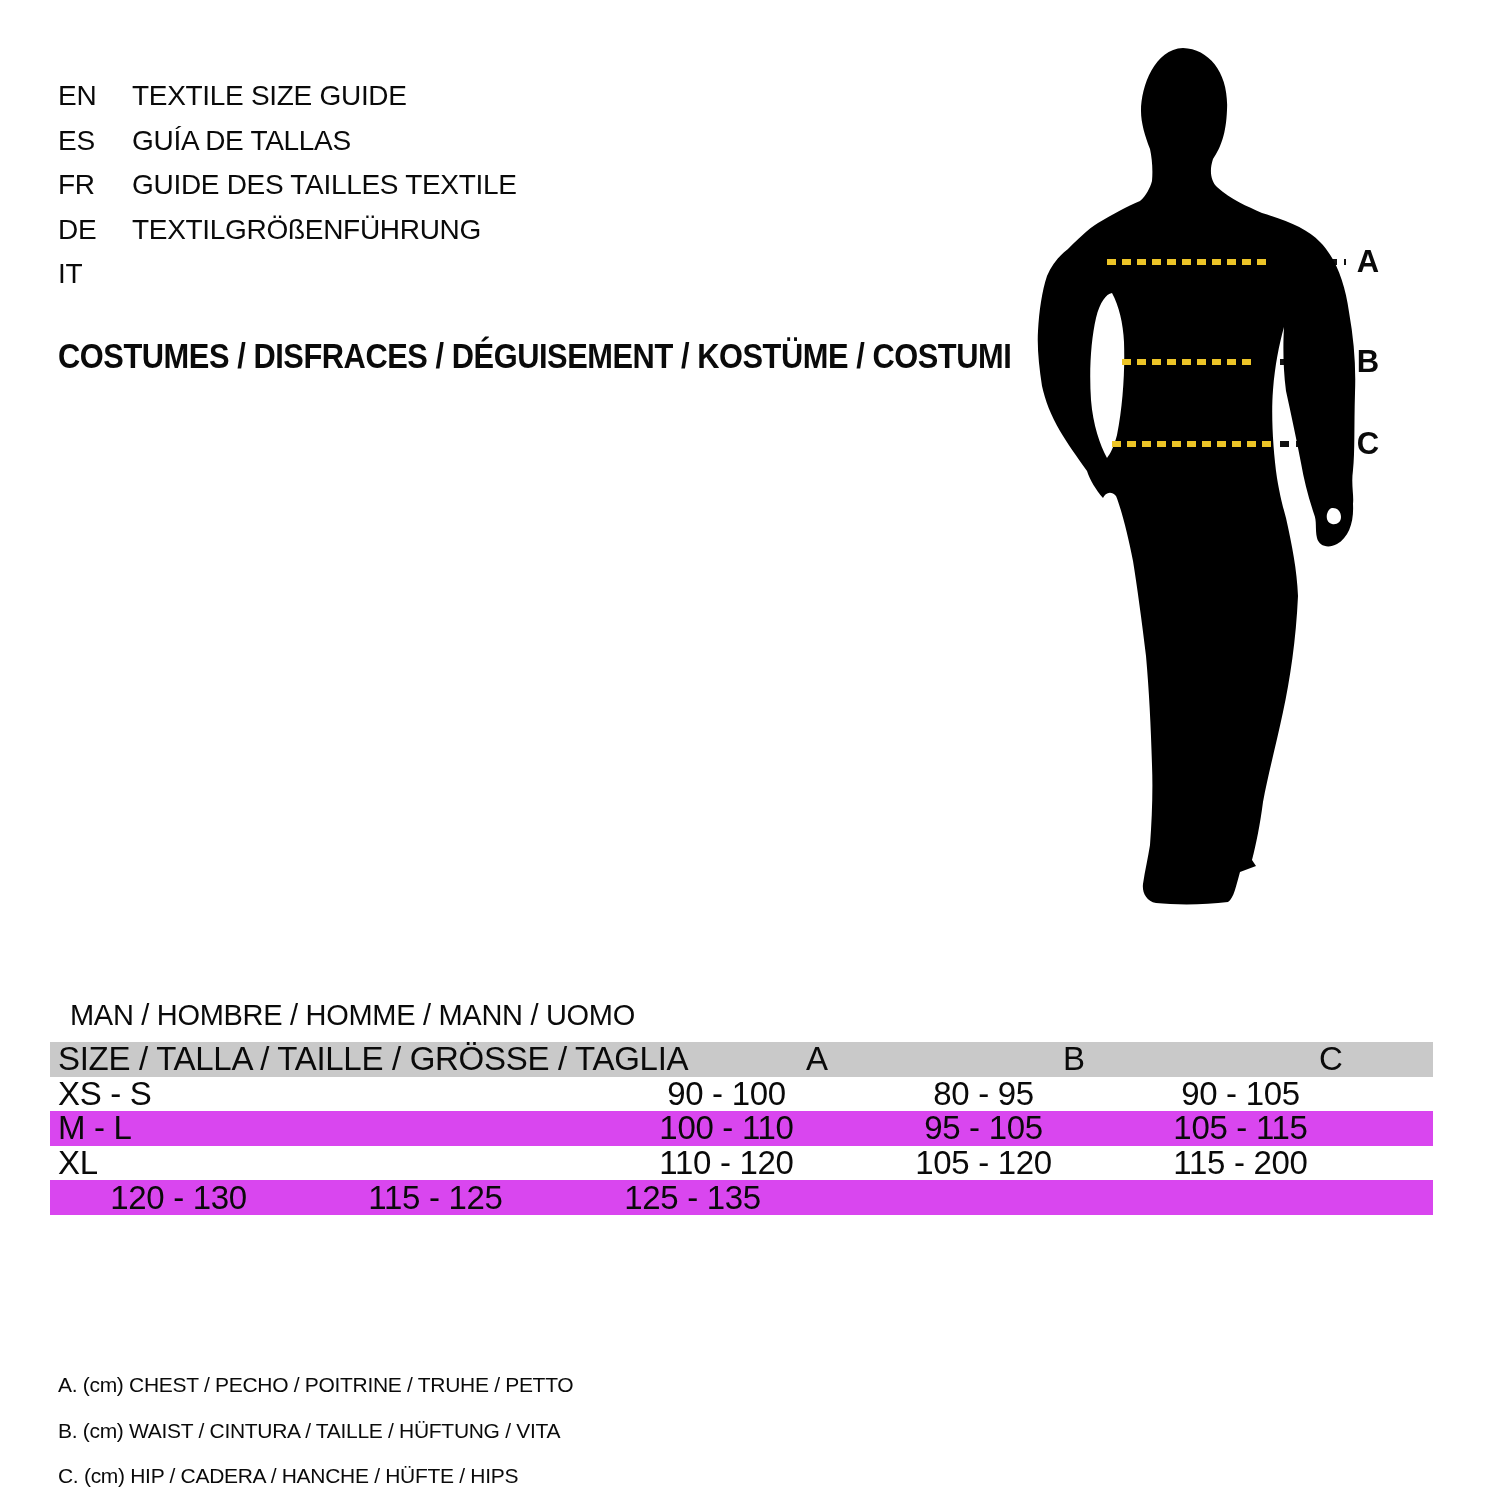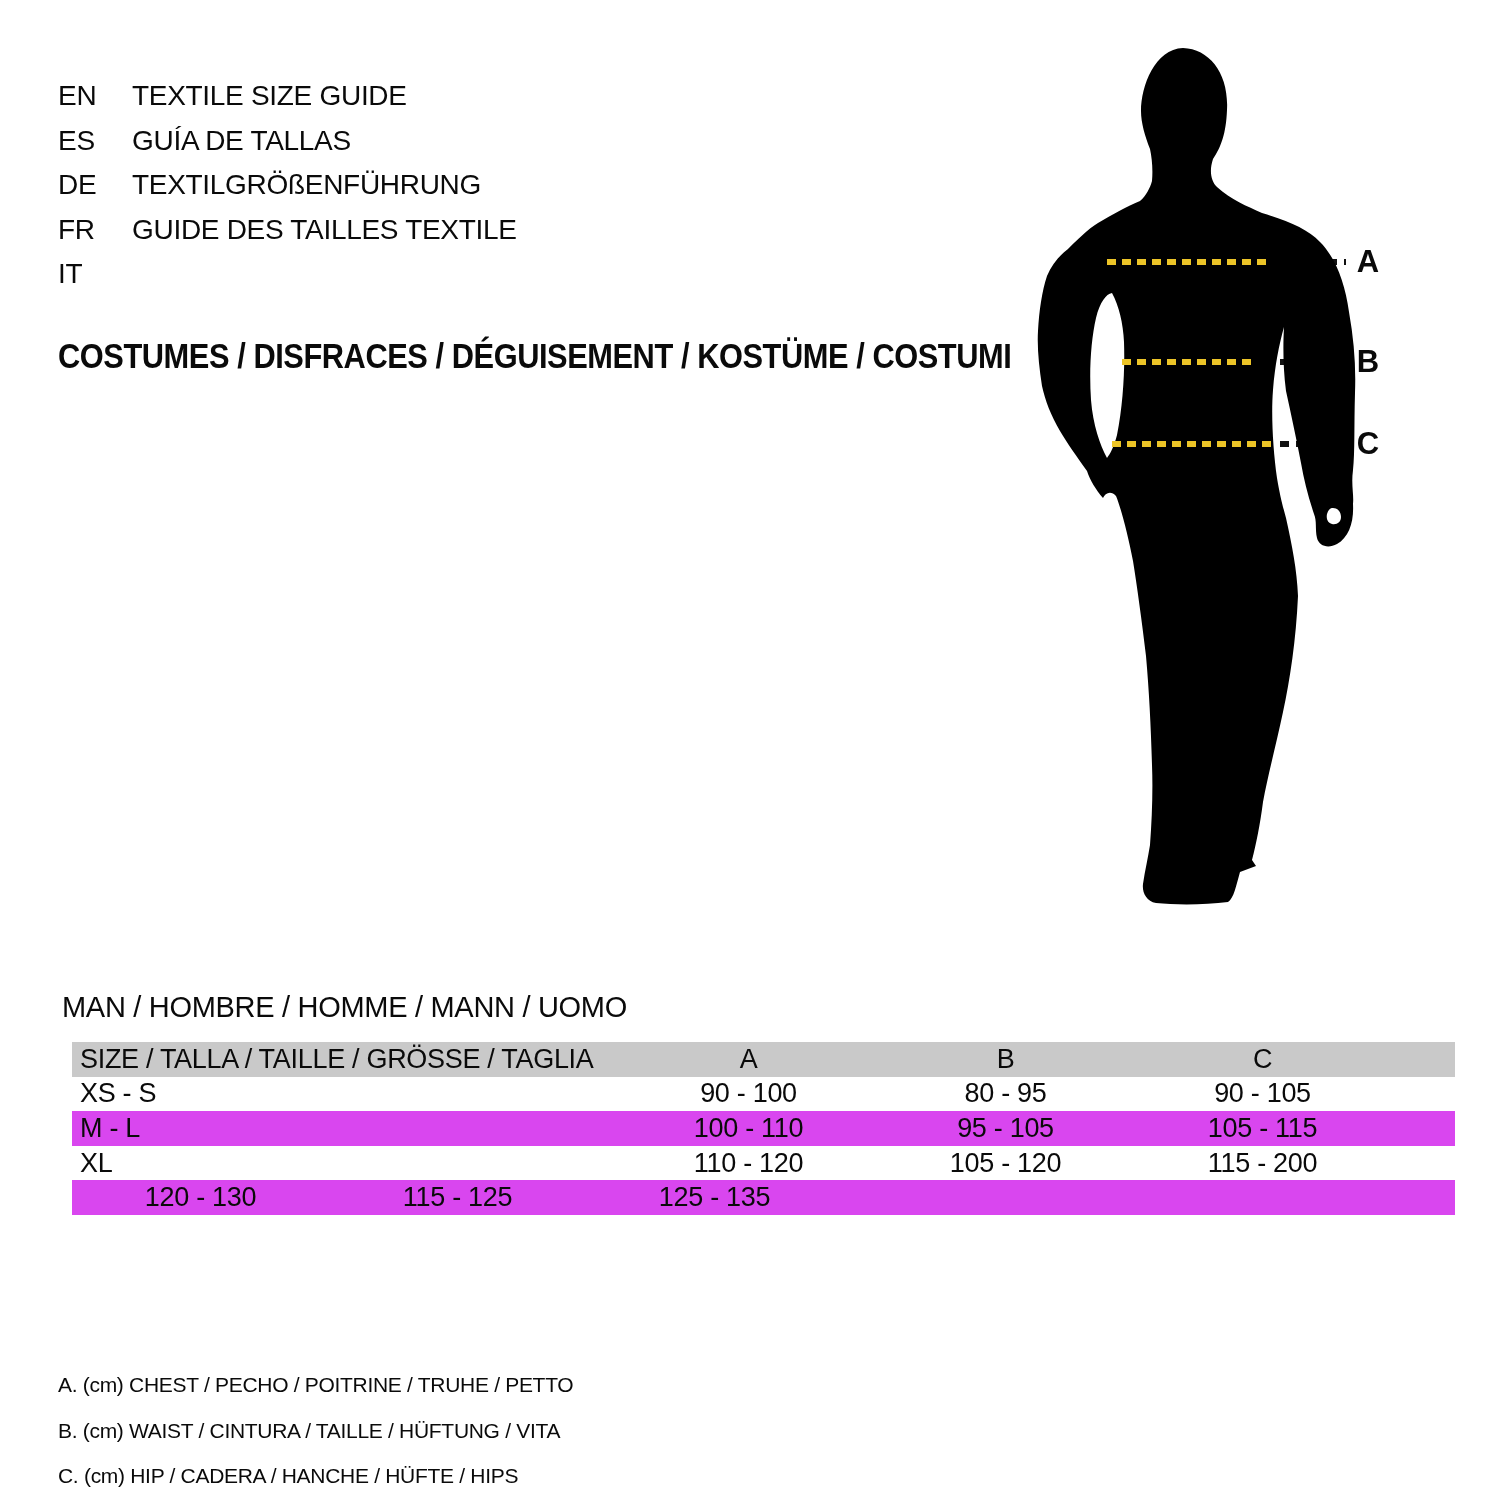--- a/index.html
+++ b/index.html
@@ -19,23 +19,23 @@
   
   .figure{position:absolute;left:1020px;top:30px;width:470px;height:950px;}
   .figure svg{position:absolute;left:0;top:0;z-index:2;}
   .dash{position:absolute;height:6px;}
   .dash.under{z-index:1;background:repeating-linear-gradient(90deg,#111 0 9px,transparent 9px 16px);}
   .dash.over{z-index:3;background:repeating-linear-gradient(90deg,#ecc427 0 9px,transparent 9px 15px);}
   .marker{
     position:absolute;z-index:4;width:44px;text-align:center;font-size:31px;font-weight:700;line-height:36px;
   }
   
-  .gender{position:absolute;left:58px;top:987px;margin:4px;font-size:29px;font-weight:500;letter-spacing:-.3px;white-space:nowrap;}
+  .gender{position:absolute;left:58px;top:987px;margin:12px;font-size:29px;font-weight:500;letter-spacing:-.3px;white-space:nowrap;}
   
-  .size-table{position:absolute;left:72px;top:1042px;width:1383px;font-size:27px;letter-spacing:-.3px;}
+  .size-table{position:absolute;left:50px;top:1042px;width:1383px;font-size:33px;letter-spacing:-.3px;}
   .t-row{display:flex;height:34.6px;align-items:center;}
   .t-row.head{background:#c9c9c9;}
   .t-row.alt{background:#d946ef;}
   .c-size{flex:0 0 540px;padding-left:8px;white-space:nowrap;}
   .c-val{flex:0 0 257px;text-align:center;}
   .c-fill{flex:1;}
   
   .notes{position:absolute;left:58px;top:1362px;font-size:21px;letter-spacing:-.3px;line-height:45.5px;white-space:nowrap;}
 </style>
 </head>
@@ -46,26 +46,26 @@
   <section class="lang-list">
     <div class="lang-row">
       <span class="lang-code">EN</span>
       <span class="lang-label">TEXTILE SIZE GUIDE</span>
     </div>
     <div class="lang-row">
       <span class="lang-code">ES</span>
       <span class="lang-label">GUÍA DE TALLAS</span>
     </div>
     <div class="lang-row">
+      <span class="lang-code">FR</span>
+      <span class="lang-label">GUIDE DES TAILLES TEXTILE</span>
+    </div>
+    <div class="lang-row">
       <span class="lang-code">DE</span>
       <span class="lang-label">TEXTILGRÖßENFÜHRUNG</span>
-    </div>
-    <div class="lang-row">
-      <span class="lang-code">FR</span>
-      <span class="lang-label">GUIDE DES TAILLES TEXTILE</span>
     </div>
     <div class="lang-row">
       <span class="lang-code">IT</span>
     </div>
   </section>
 
   <h1 class="category">COSTUMES / DISFRACES / DÉGUISEMENT / KOSTÜME / COSTUMI</h1>
 
   <div class="figure">
 

